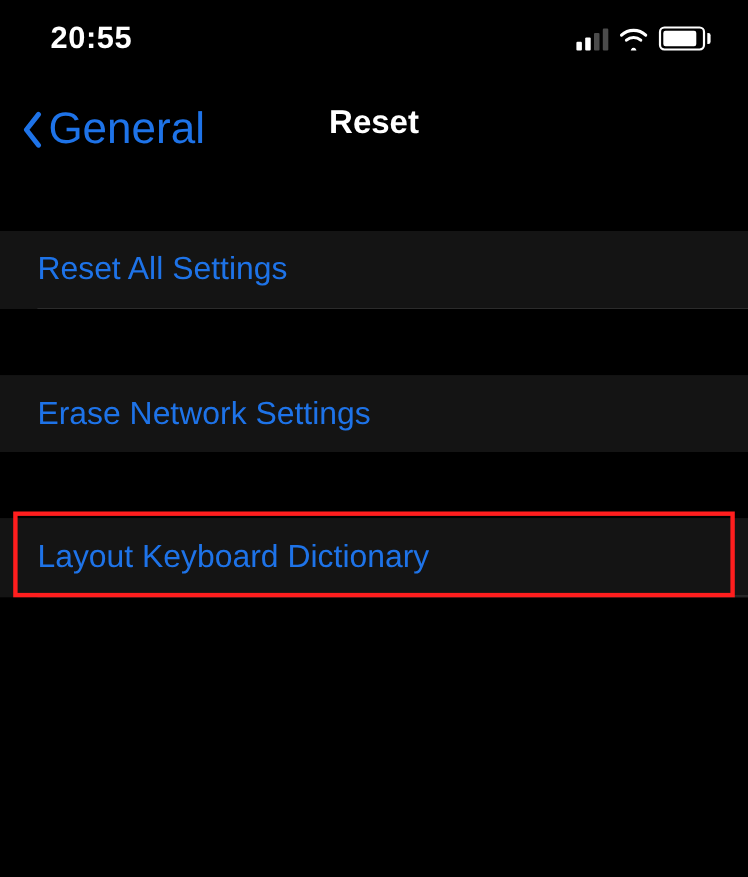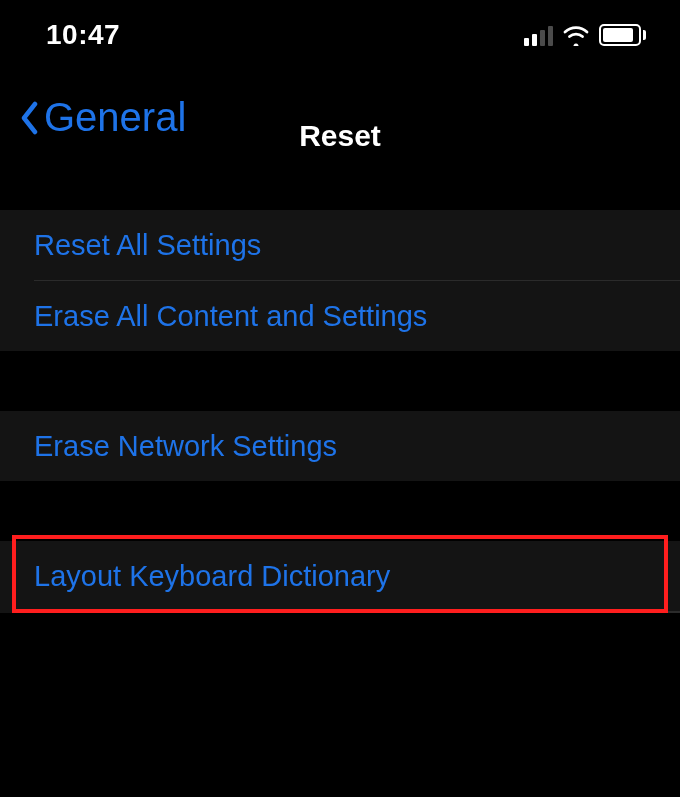--- a/index.html
+++ b/index.html
@@ -25,38 +25,38 @@
     
     .battery { display: flex; align-items: center; }
     .battery-body { width: 42px; height: 22px; border: 2px solid #fff; border-radius: 5px; padding: 2px; }
     .battery-fill { background: #fff; height: 100%; border-radius: 2px; width: 88%; }
     .battery-tip { width: 3px; height: 10px; background: #fff; border-radius: 0 2px 2px 0; margin-left: 2px; }
 
     
     .nav { position: relative; height: 85px; display: flex; align-items: flex-start; padding-top: 25px; }
     .back { position: absolute; left: 20px; top: 25px; display: flex; align-items: center; gap: 4px; color: #1E73E8; font-size: 40px; font-weight: 400; cursor: pointer; }
     .back-chevron { width: 20px; height: 34px; }
-    .nav-title { position: absolute; left: 50%; transform: translateX(-50%); font-size: 30px; font-weight: 600; color: #fff; margin-top: 24px; }
+    .nav-title { position: absolute; left: 50%; transform: translateX(-50%); font-size: 30px; font-weight: 600; color: #fff; }
 
     
     .content { width: 100%; }
     .gap { background: #000; height: 55px; }
     .gap2 { background: #000; height: 60px; }
     .group { background: #141414; }
     .row { height: 70px; display: flex; align-items: center; padding: 12px 34px; color: #1E73E8; font-size: 29px; font-weight: 400; cursor: pointer; }
     .sep { height: 1px; background: #2b2b2b; margin-left: 34px; }
 
     .highlight-row { position: relative; }
     .highlight-box { position: absolute; left: 12px; right: 12px; top: -6px; height: 78px; border: 4px solid #ff1e1e; pointer-events: none; }
   </style>
 </head>
 <body>
 
 <div class="status-bar">
-  <div class="status-time">10:47</div>
+  <div class="status-time">20:55</div>
   <div class="status-right">
     <div class="signal">
       <div class="bar on"></div>
         <div class="bar on"></div>
         <div class="bar"></div>
         <div class="bar"></div>
     </div>
     <div class="wifi">
       <svg viewBox="0 0 30 22" width="30" height="22">
         <path d="M15 19.5 a2.5 2.5 0 1 0 0.001 0 Z" fill="#fff"></path>
@@ -85,23 +85,20 @@
 
 <div class="content">
 
   <div class="gap"></div>
 
   <div class="group">
     <div class="row">
       <span>Reset All Settings</span>
     </div>
     <div class="sep"></div>
-    <div class="row">
-      <span>Erase All Content and Settings</span>
-    </div>
   </div>
 
   <div class="gap2"></div>
 
   <div class="group">
     <div class="row">
       <span>Erase Network Settings</span>
     </div>
   </div>
 

